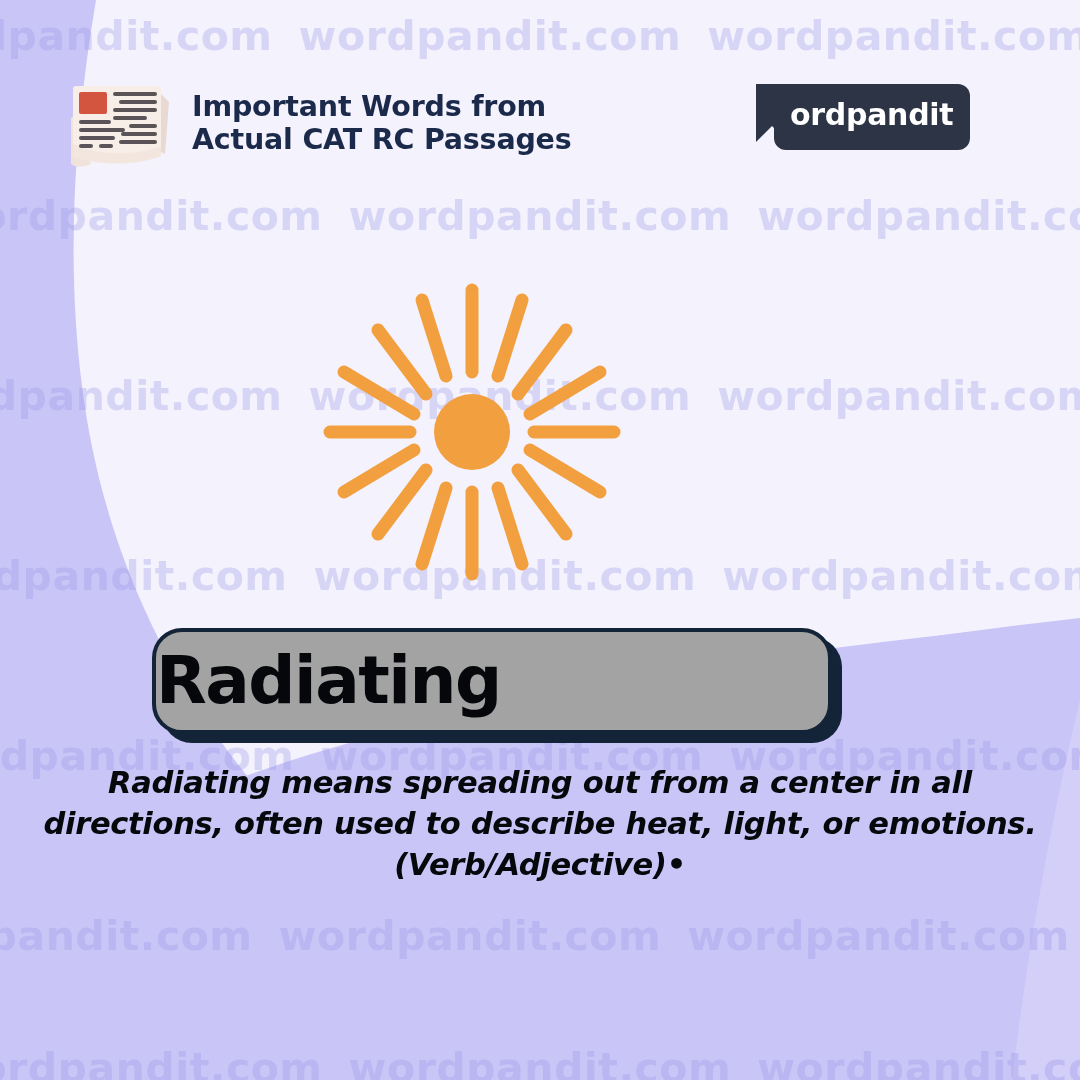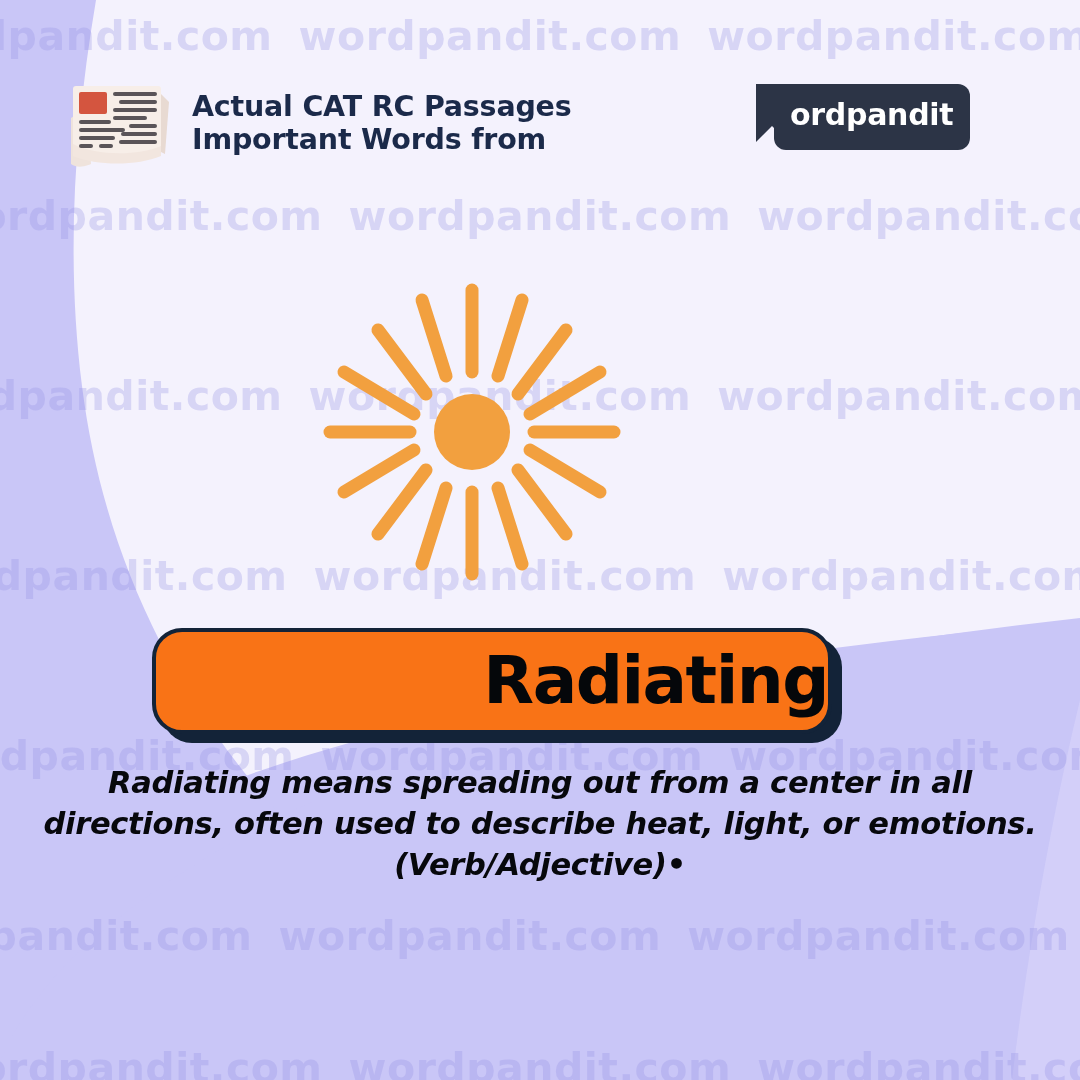--- a/index.html
+++ b/index.html
@@ -119,26 +119,26 @@
     height: 106px;
     background: #132338;
     border-radius: 30px;
   }
   .word-card {
     position: absolute;
     left: 0;
     top: 0;
     width: 672px;
     height: 98px;
-    background: #f97316;
+    background: #a3a3a3;
     border: 4px solid #132338;
     border-radius: 30px;
     display: flex;
     align-items: center;
-    justify-content: flex-end;
+    justify-content: flex-start;
   }
   .word-title {
     font-family: "DejaVu Sans", sans-serif;
     font-weight: 700;
     font-size: 66px;
     color: #05070a;
     letter-spacing: -1.5px;
     line-height: 1;
   }
 
@@ -234,22 +234,22 @@
       <rect x="22" y="56" width="46" height="4" rx="2" fill="#5a5458"></rect>
       <rect x="72" y="52" width="28" height="4" rx="2" fill="#5a5458"></rect>
       <rect x="22" y="64" width="36" height="4" rx="2" fill="#5a5458"></rect>
       <rect x="64" y="60" width="36" height="4" rx="2" fill="#5a5458"></rect>
       <rect x="22" y="72" width="14" height="4" rx="2" fill="#5a5458"></rect>
       <rect x="42" y="72" width="14" height="4" rx="2" fill="#5a5458"></rect>
       <rect x="62" y="68" width="38" height="4" rx="2" fill="#5a5458"></rect>
     </svg>
 
     <div class="header-title">
+      <span class="line">Important Words from</span>
       <span class="line">Actual CAT RC Passages</span>
-      <span class="line">Important Words from</span>
     </div>
 
     <svg class="brand-logo" viewBox="0 0 222 70">
       <rect x="26" y="2" width="196" height="66" rx="12" fill="#2c3446"></rect>
       <path d="M8 2 L8 60 L24 44 L40 60 L40 2 Z" fill="#2c3446"></path>
     </svg>
     <div class="brand-text">ordpandit</div>
   </div>
 
   <svg class="sun" viewBox="0 0 320 320">

